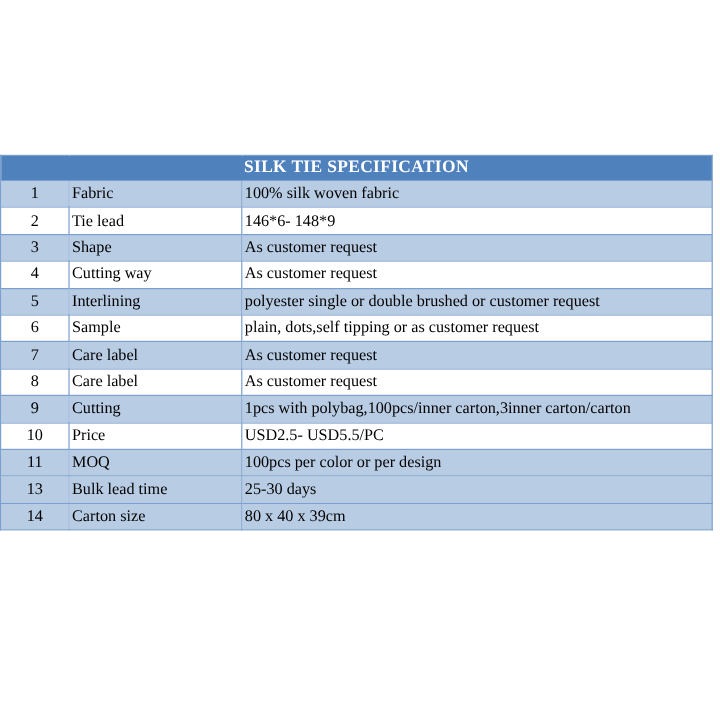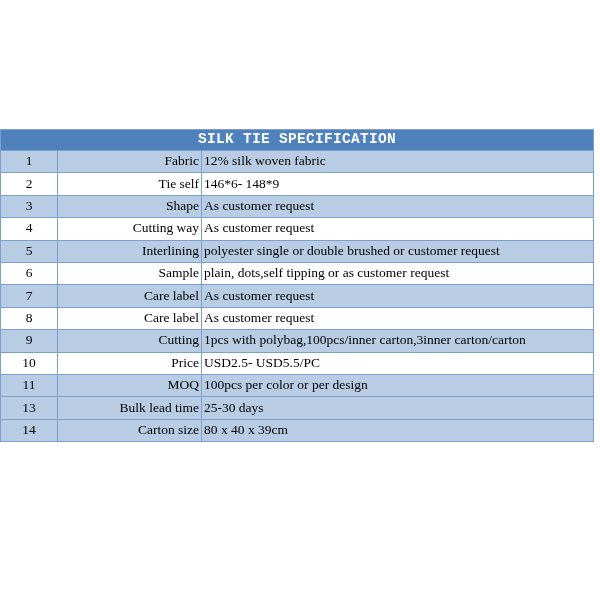--- a/index.html
+++ b/index.html
@@ -40,30 +40,29 @@
     vertical-align: middle;
   }
   table.spec-table th.title-cell {
     background: #4f81bd;
     color: #ffffff;
     font-weight: bold;
     font-size: 14.5px;
     text-align: center;
     height: 20px;
     letter-spacing: 0.3px;
-    font-family: Liberation Mono, monospace;
   }
   tr.row-alt td { background: #b8cce4; }
   tr.row-plain td { background: #ffffff; }
   td.col-no {
     text-align: center;
     padding: 0;
   }
   td.col-item {
-    text-align: right;
+    text-align: left;
     padding-left: 6px;
   }
   td.col-value {
     text-align: left;
     padding-left: 3px;
   }
 </style>
 </head>
 <body>
 
@@ -77,25 +76,25 @@
       </colgroup>
       <thead>
         <tr>
           <th class="title-cell" colspan="3">SILK TIE SPECIFICATION</th>
         </tr>
       </thead>
       <tbody id="spec-rows">
           <tr class="row-alt">
             <td class="col-no">1</td>
             <td class="col-item">Fabric</td>
-            <td class="col-value">12% silk woven fabric</td>
+            <td class="col-value">100% silk woven fabric</td>
           </tr>
           <tr class="row-plain">
             <td class="col-no">2</td>
-            <td class="col-item">Tie self</td>
+            <td class="col-item">Tie lead</td>
             <td class="col-value">146*6- 148*9</td>
           </tr>
           <tr class="row-alt">
             <td class="col-no">3</td>
             <td class="col-item">Shape</td>
             <td class="col-value">As customer request</td>
           </tr>
           <tr class="row-plain">
             <td class="col-no">4</td>
             <td class="col-item">Cutting way</td>

